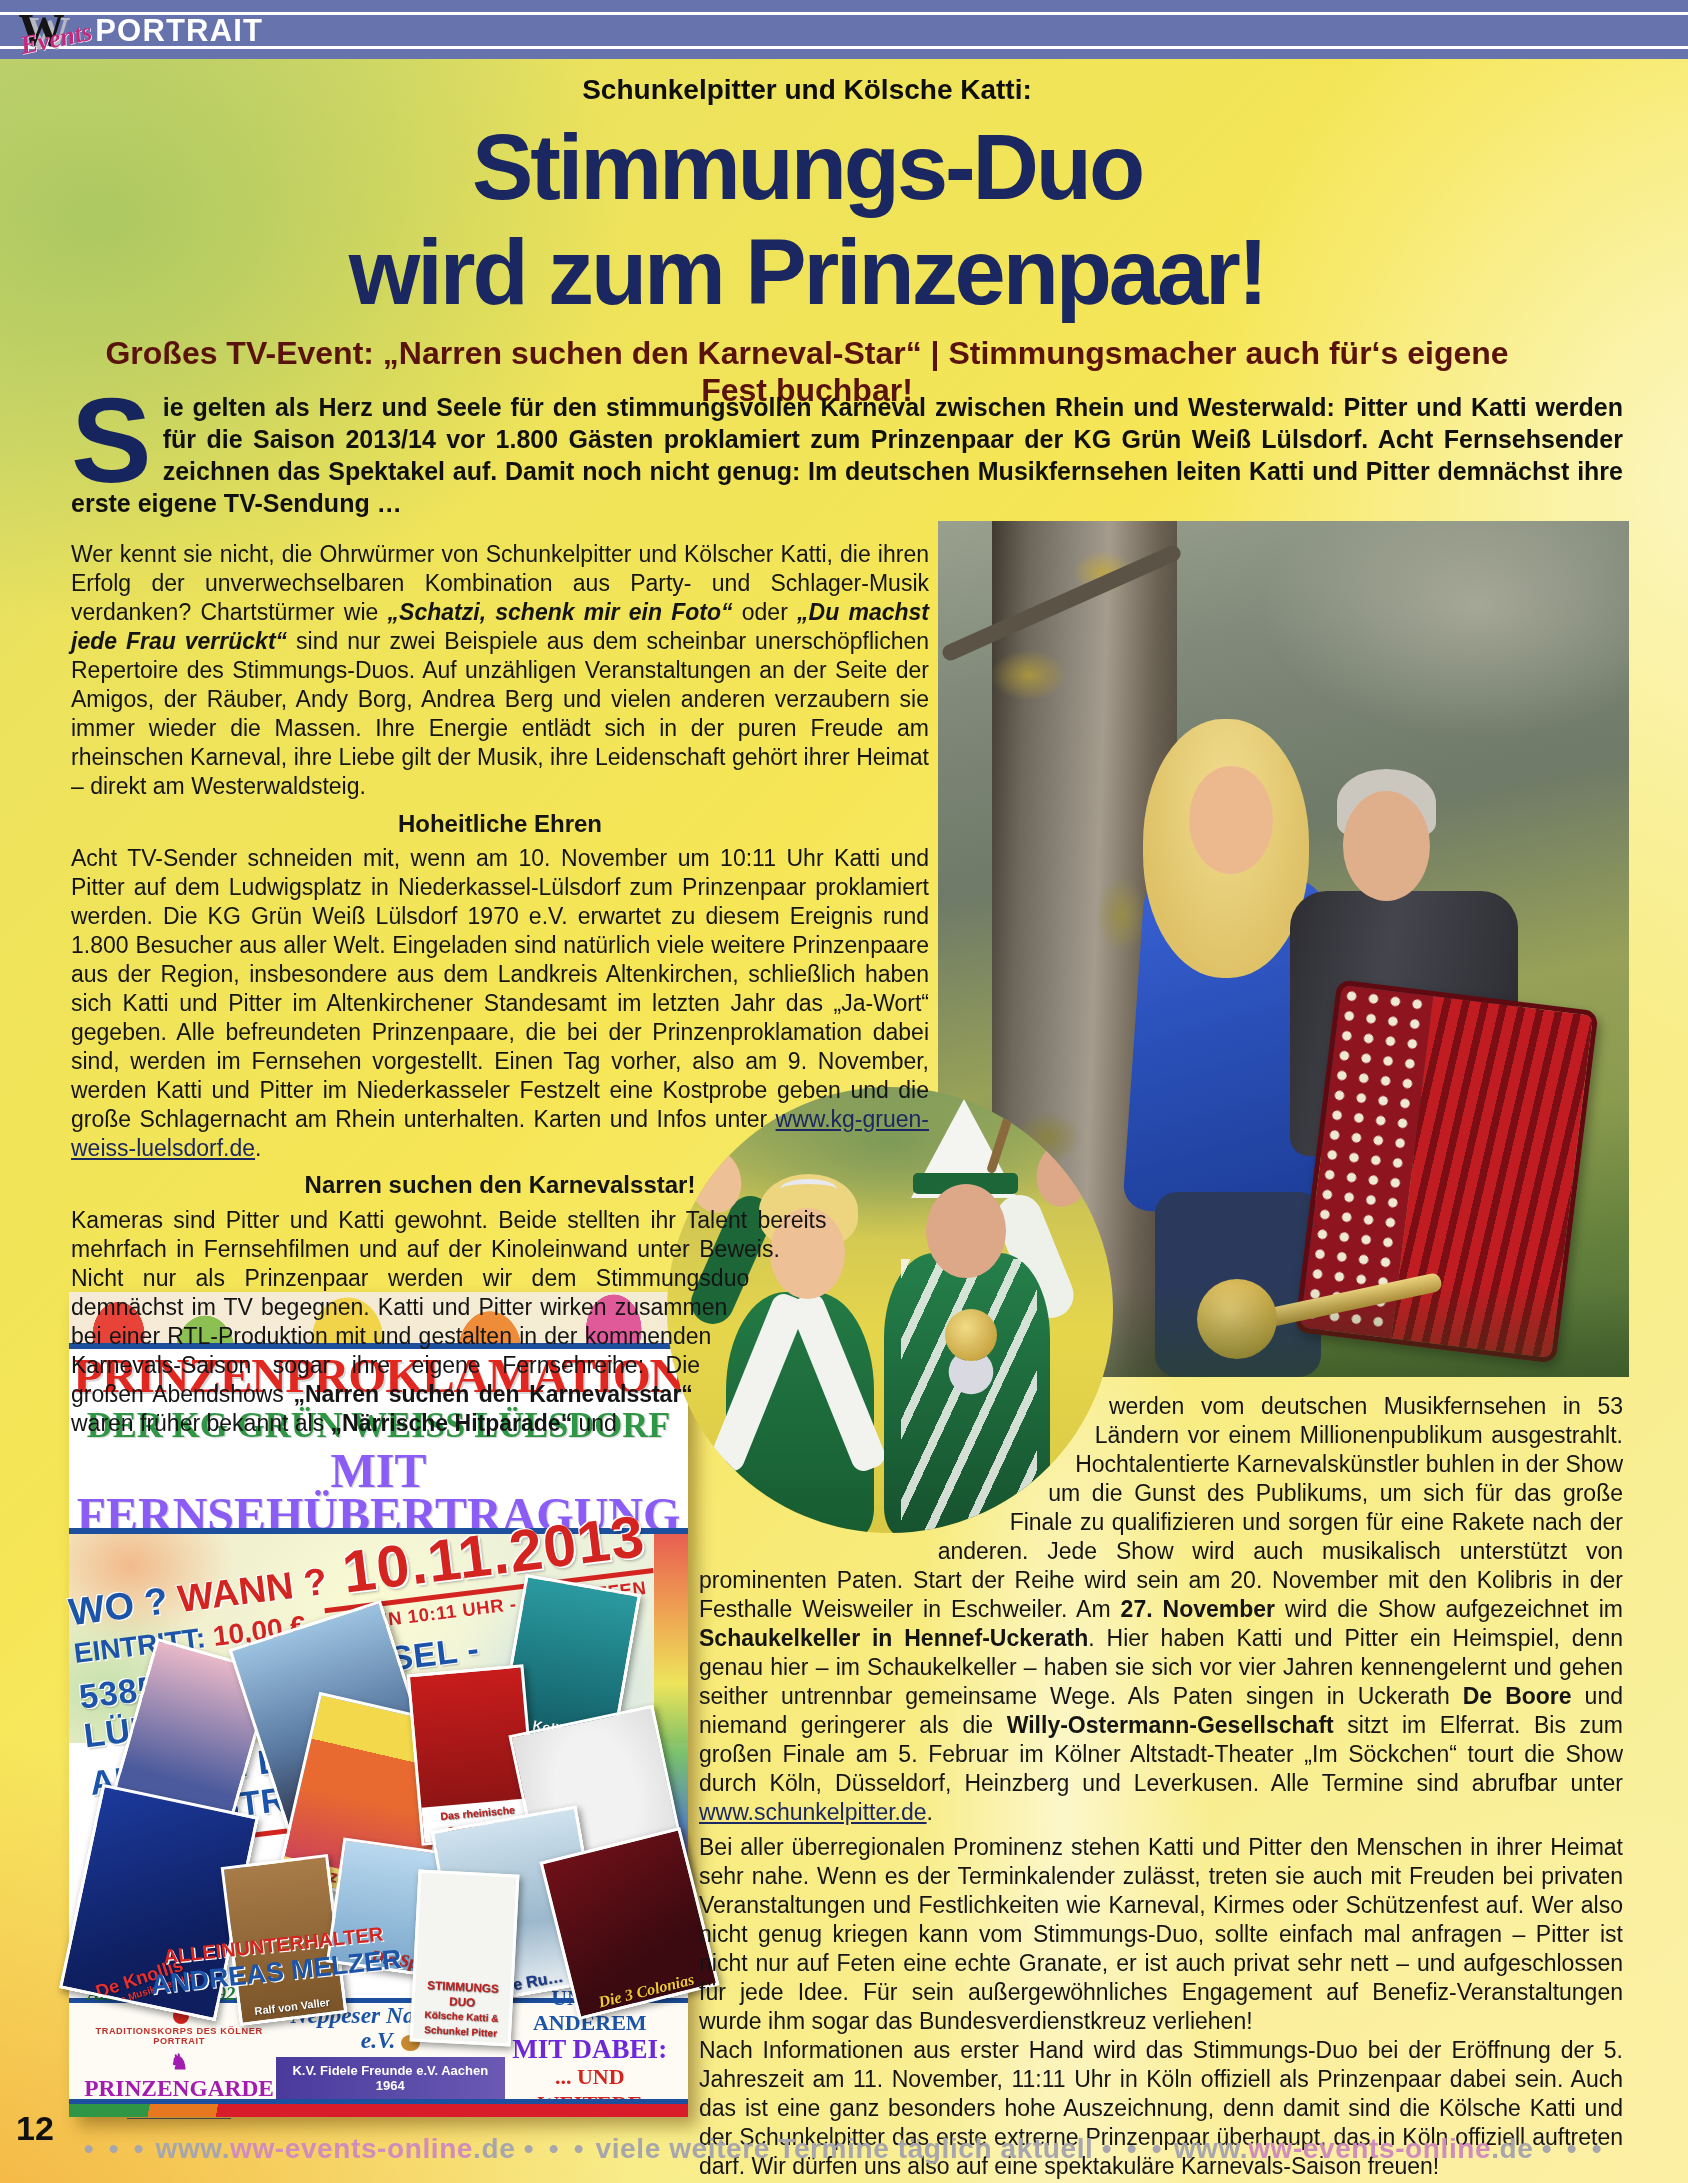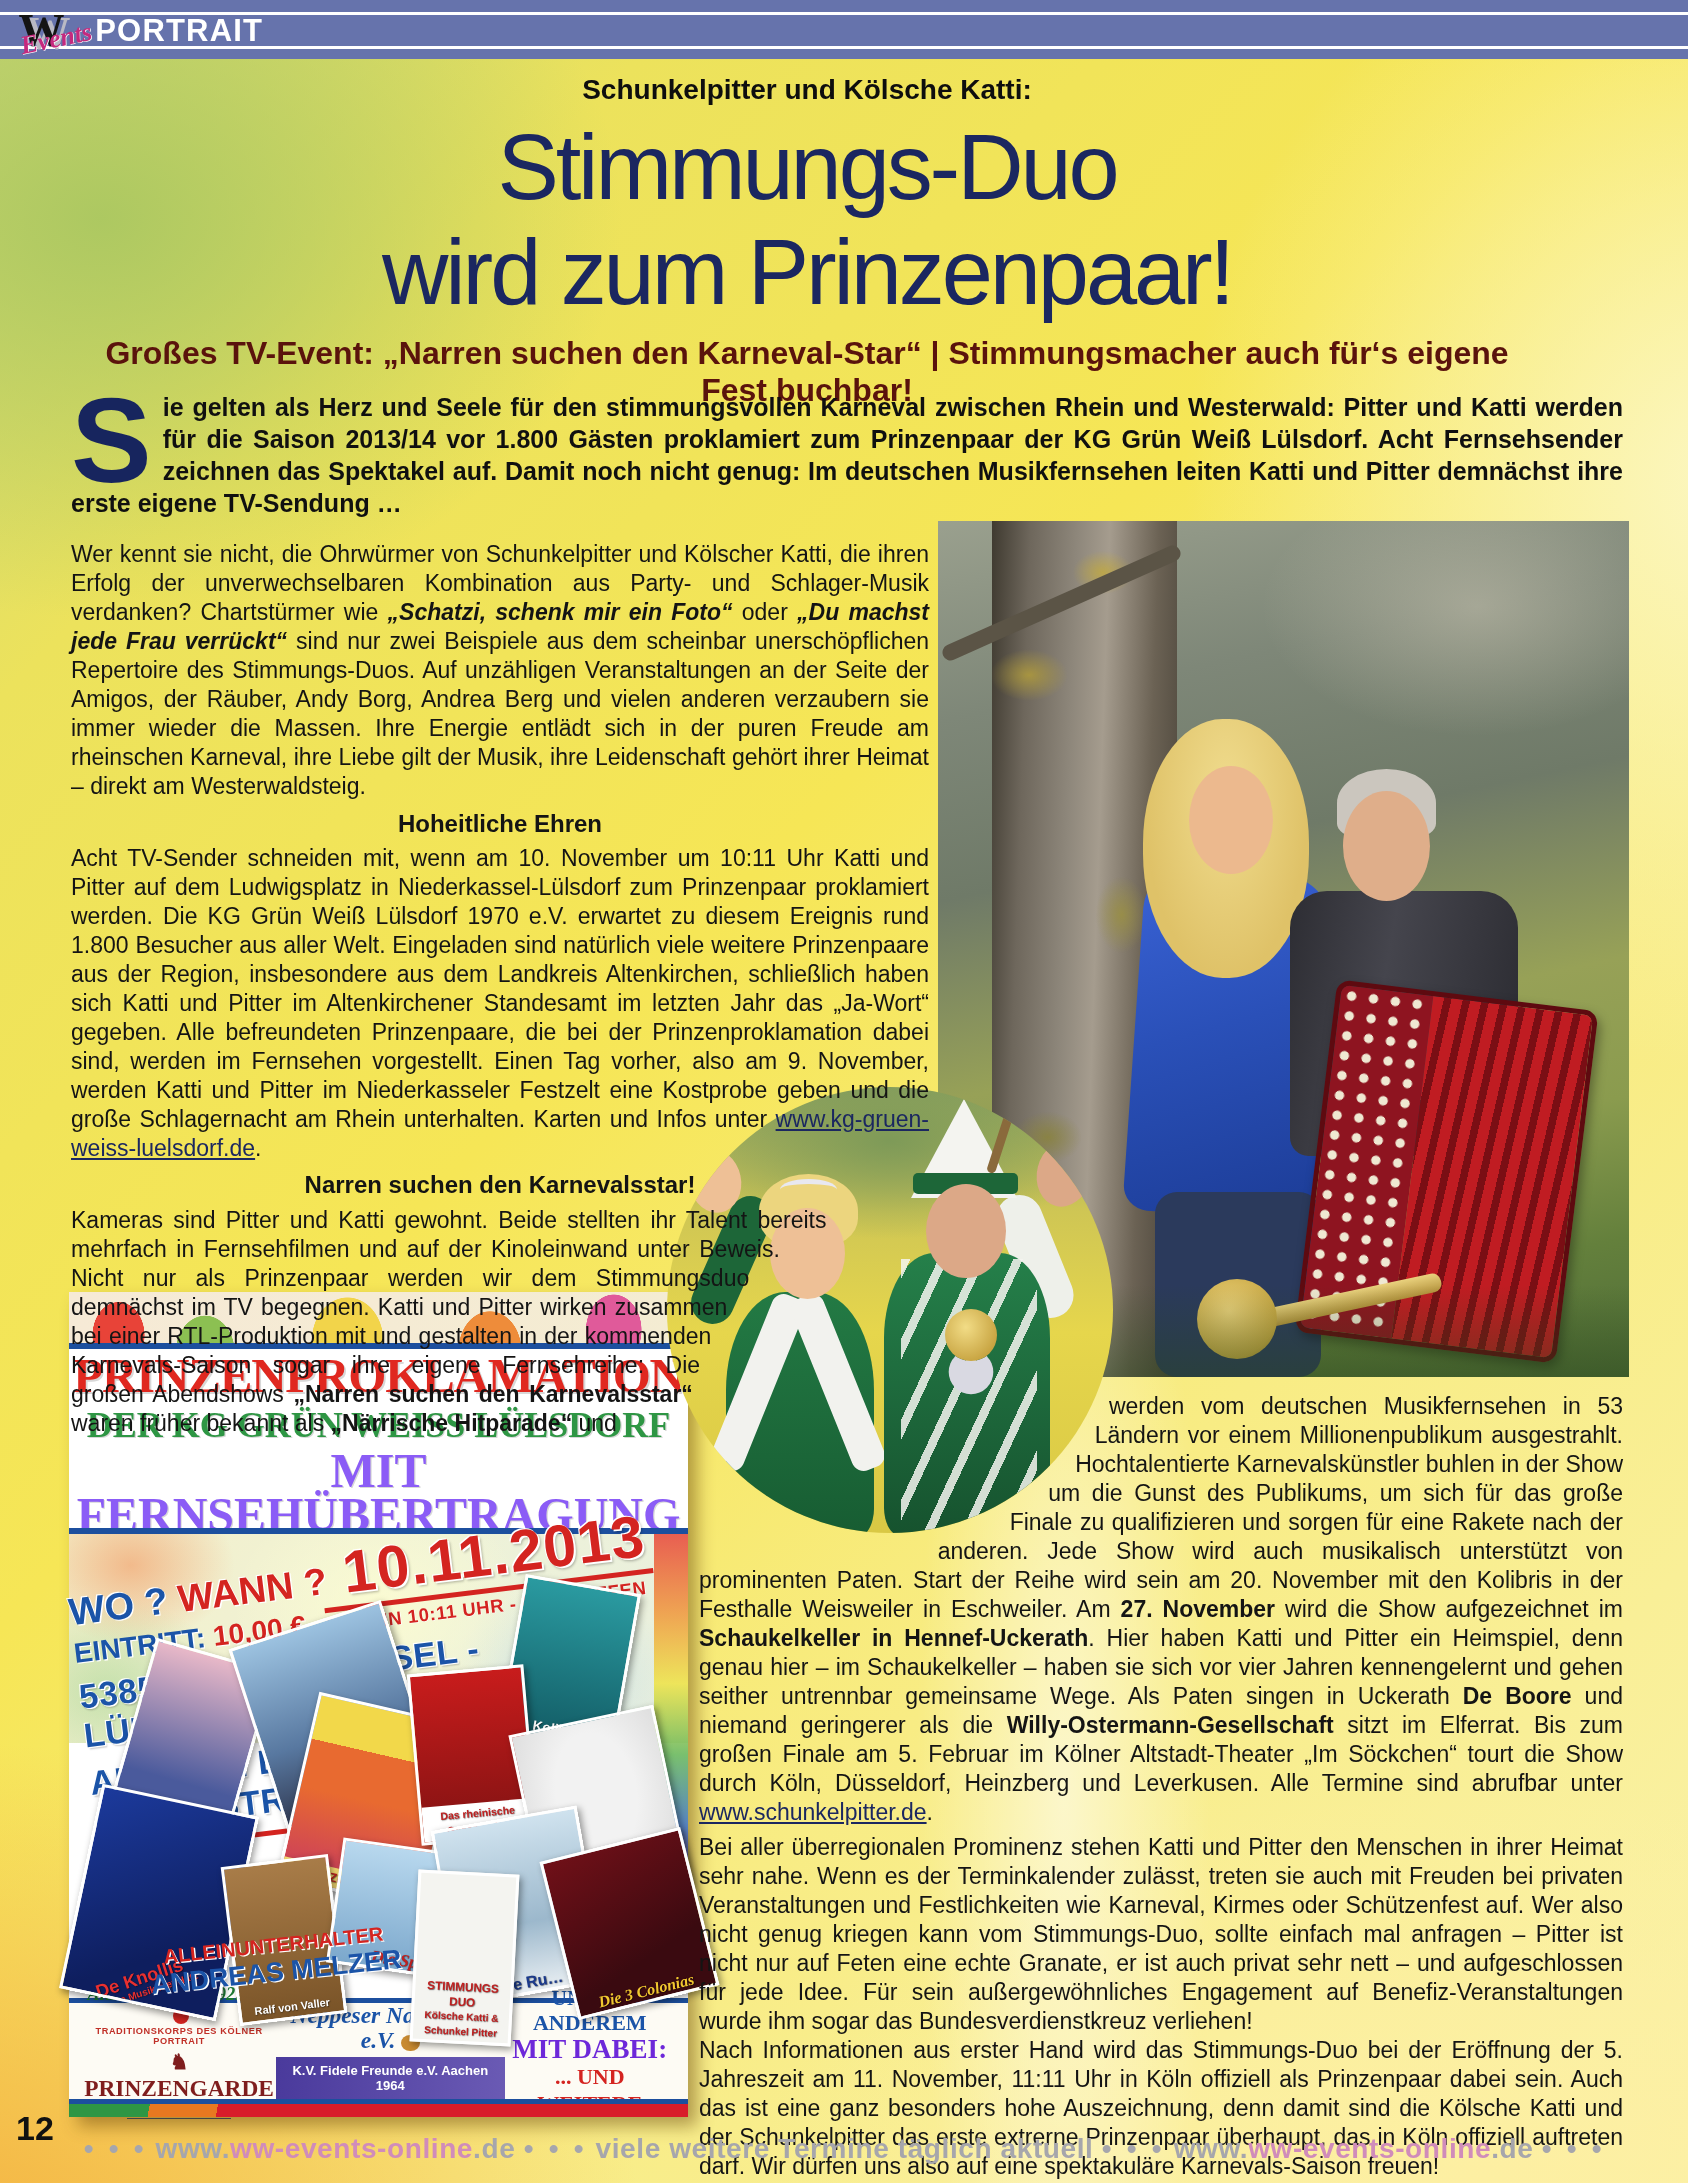--- a/index.html
+++ b/index.html
@@ -21,21 +21,21 @@
   .logo-mark{position:relative;width:73px;height:34px;}
   .logo-w1{position:absolute;left:8.6px;top:-7.4px;font-family:"Liberation Serif",serif;font-weight:bold;font-size:46px;color:#b9b9c4;}
   .logo-w2{position:absolute;left:2.5px;top:-10px;font-family:"Liberation Serif",serif;font-weight:bold;font-size:46px;color:#141414;}
   .logo-events{position:absolute;left:3.7px;top:10px;font-family:"Liberation Serif",serif;font-style:italic;font-weight:bold;
     font-size:26px;color:#c5297e;transform:rotate(-12deg);text-shadow:0.6px 0.6px 0 #fff;}
   .logo-portrait{font-size:31px;font-weight:900;color:#fff;letter-spacing:1.2px;margin-left:6.2px;}
 
   
   .headline{position:absolute;left:86px;top:74px;width:1442px;text-align:center;z-index:5;}
   .kicker{font-size:28px;font-weight:900;color:#0e0e0e;margin-bottom:8.6px;}
-  .title{font-size:92px;line-height:105px;font-weight:400;color:#1b2760;letter-spacing:-3.1px;}
+  .title{font-size:92px;line-height:105px;font-weight:700;color:#1b2760;letter-spacing:-3.1px;}
   .subtitle{margin-top:10px;font-size:32px;font-weight:700;color:#5a130c;}
 
   
   .lead{position:absolute;left:71px;top:391px;width:1552px;z-index:5;
     font-size:25px;line-height:32px;font-weight:bold;text-align:justify;color:#101010;}
   .dropcap{float:left;font-size:121px;line-height:92px;font-weight:900;color:#17255e;margin:2.5px 11px 0 0;}
 
   
   .body-p{font-size:23px;line-height:29px;text-align:justify;margin:0 0 6.2px 0;}
   .sec-h{font-size:24px;font-weight:900;text-align:center;margin:8.6px 0 6.2px 0;}
@@ -190,21 +190,21 @@
   .c-colonias .cl{color:#f2c830;font-family:"Liberation Serif",serif;font-style:italic;font-size:16px;}
   .p-melzer{position:absolute;left:80px;top:191px;transform:rotate(-6deg);text-align:center;z-index:4;}
   .p-melzer .m1{font-size:20px;font-weight:900;color:#d42420;text-shadow:1.2px 1.2px 0 #fff;}
   .p-melzer .m2{font-size:27px;font-weight:900;color:#1b54a8;text-shadow:1.2px 1.2px 0 #fff;}
   .p-logos{height:96px;flex:none;background:#fdfbf4;display:flex;align-items:center;
     justify-content:space-between;padding:5px 13.6px;box-sizing:border-box;font-family:"Liberation Serif",serif;}
   .pl-col{text-align:center;}
   .pl-alt{font-size:18.5px;font-weight:bold;font-style:italic;color:#1e7a34;}
   .pl-alt .badge{display:inline-block;width:16px;height:16px;border-radius:50%;background:#d42420;vertical-align:middle;margin-left:3.7px;}
   .pl-trad{font-size:9.2px;font-weight:bold;color:#c03028;letter-spacing:0.6px;font-family:"Liberation Sans",sans-serif;}
-  .pl-pg{font-size:23.4px;font-weight:bold;color:#7f1d1d;margin-top:2.5px;}
+  .pl-pg{font-size:23.4px;font-weight:bold;color:#a21caf;margin-top:2.5px;}
   .pl-pg .knight{font-size:21px;}
   .pl-pgsub{font-size:12.3px;font-style:italic;color:#222;border-top:1.2px solid #444;border-bottom:1.2px solid #444;display:inline-block;padding:0 10px;}
   .pl-nepp{font-size:23.4px;font-weight:bold;font-style:italic;color:#1b54a8;line-height:25px;}
   .pl-mascot{display:inline-block;width:18.5px;height:16px;border-radius:50%;background:#c88a30;vertical-align:middle;}
   .pl-fidele{margin-top:3.7px;background:linear-gradient(90deg,#4a3a9c,#6a5ab4);color:#fff;font-size:13px;font-weight:bold;
     padding:6.2px 8.6px;font-family:"Liberation Sans",sans-serif;}
   .pl-u1{font-size:22px;font-weight:bold;color:#1b54a8;line-height:25px;}
   .pl-u2{font-size:27px;font-weight:bold;color:#6d28d9;line-height:28px;}
   .pl-u3{font-size:22px;font-weight:bold;color:#d42420;line-height:27px;}
   .p-stripes{height:13px;flex:none;background:linear-gradient(100deg,#2e9644 0 13%,#e87820 13% 24%,#d81c2a 24% 100%);}

